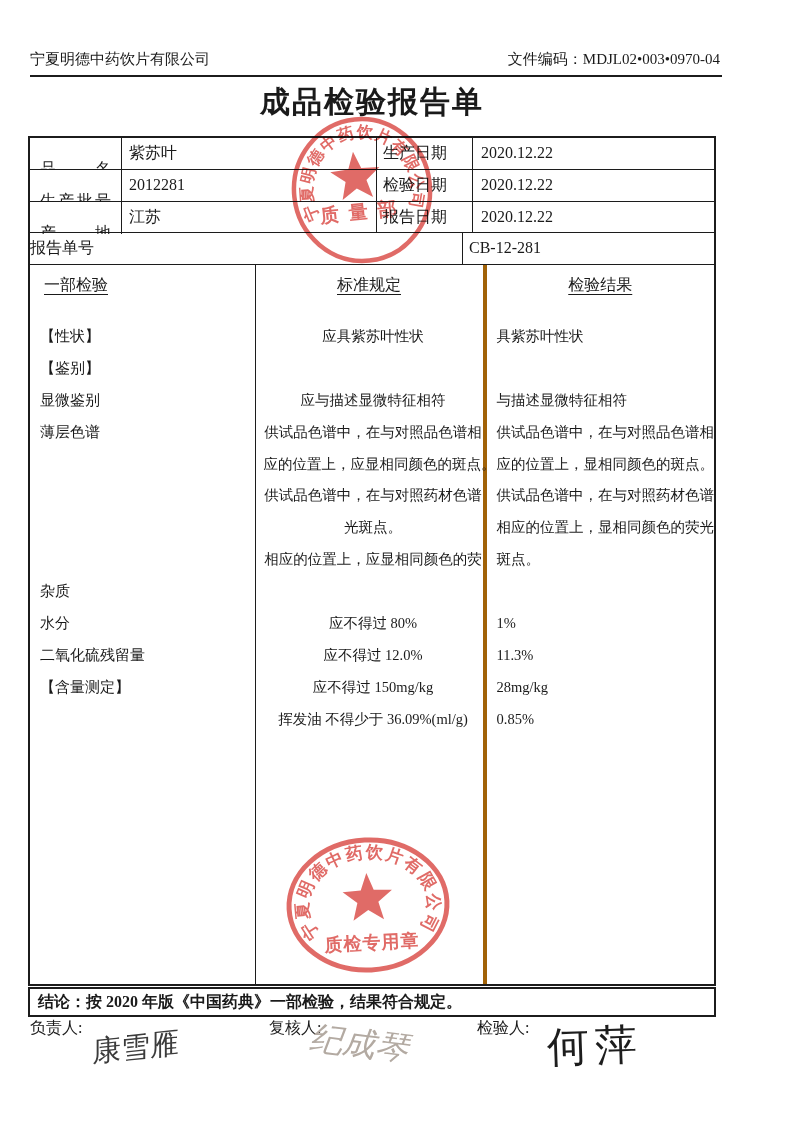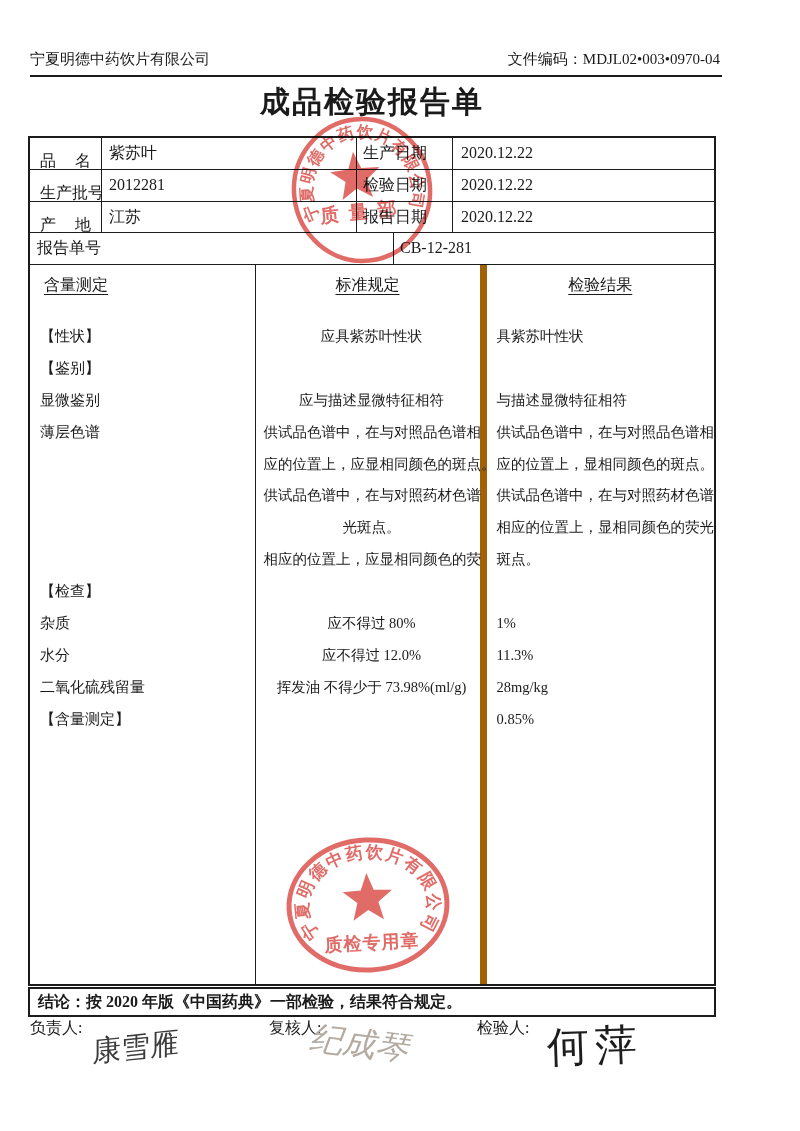--- a/index.html
+++ b/index.html
@@ -21,30 +21,30 @@
   }
   
   .doc-table {
     position:absolute; left:28px; top:136px; width:688px; height:850px;
     border:2px solid #1c1c1c; display:flex; flex-direction:column;
     background:transparent;
   }
   .info-row { display:flex; height:31.75px; border-bottom:1px solid #1c1c1c; font-size:16px; }
   .cell { line-height:30.5px; white-space:nowrap; overflow:hidden; }
   .br { border-right:1px solid #1c1c1c; }
-  .w-label1 { width:72px; padding:8px 10px; text-align:justify; text-align-last:justify; }
+  .w-label1 { width:92px; padding:16px 10px; text-align:justify; text-align-last:justify; }
   .w-value1 { width:255px; padding-left:7px; }
   .w-label2 { width:96px; padding-left:6px; }
   .w-value2 { flex:1; padding-left:8px; }
-  .w-wide   { width:364px; padding-left:7px; }
+  .w-wide   { width:433px; }
   .w-rest   { flex:1; padding-left:6px; }
   .main-section { flex:1; display:flex; }
   .col  { display:flex; flex-direction:column; }
   .col1 { width:233px; border-right:1px solid #1c1c1c; }
-  .col2 { width:231px; border-right:7px solid #a16207; }
+  .col2 { width:231px; border-right:4px solid #a16207; }
   .col3 { flex:1; }
   .col-header { margin-top:10px; height:22px; font-size:16px; }
   .col1 .col-header { padding-left:14px; }
   .col2 .col-header, .col3 .col-header { text-align:center; }
   .uline { text-decoration:underline; text-underline-offset:4px; }
   .lines { margin-top:24px; }
   .line { height:31.9px; line-height:31.9px; white-space:nowrap; font-size:14.5px; }
   .col1 .line { padding-left:10px; font-size:15px; }
   .col2 .line { padding-left:8px;text-align:center; }
   .col3 .line { padding-left:10px; }
@@ -103,52 +103,52 @@
       <div class="cell w-value2">2020.12.22</div>
     </div>
 
     <div class="info-row">
       <div class="cell br w-wide">报告单号</div>
       <div class="cell w-rest">CB-12-281</div>
     </div>
 
     <div class="main-section">
       <div class="col col1">
-        <div class="col-header"><span class="uline">含量测定</span></div>
+        <div class="col-header"><span class="uline">一部检验</span></div>
         <div class="lines">
           <div class="line">【性状】</div>
           <div class="line">【鉴别】</div>
           <div class="line">显微鉴别</div>
           <div class="line">薄层色谱</div>
           <div class="line"></div>
           <div class="line"></div>
           <div class="line"></div>
           <div class="line"></div>
-          <div class="line">【检查】</div>
           <div class="line">杂质</div>
           <div class="line">水分</div>
           <div class="line">二氧化硫残留量</div>
           <div class="line">【含量测定】</div>
         </div>
       </div>
       <div class="col col2">
         <div class="col-header"><span class="uline">标准规定</span></div>
         <div class="lines">
           <div class="line">应具紫苏叶性状</div>
           <div class="line"></div>
           <div class="line">应与描述显微特征相符</div>
           <div class="line">供试品色谱中，在与对照品色谱相</div>
           <div class="line">应的位置上，应显相同颜色的斑点。</div>
           <div class="line">供试品色谱中，在与对照药材色谱</div>
           <div class="line">光斑点。</div>
           <div class="line">相应的位置上，应显相同颜色的荧</div>
           <div class="line"></div>
           <div class="line">应不得过 80%</div>
           <div class="line">应不得过 12.0%</div>
-          <div class="line">挥发油 不得少于 73.98%(ml/g)</div>
+          <div class="line">应不得过 150mg/kg</div>
+          <div class="line">挥发油 不得少于 36.09%(ml/g)</div>
         </div>
       </div>
       <div class="col col3">
         <div class="col-header"><span class="uline">检验结果</span></div>
         <div class="lines">
           <div class="line">具紫苏叶性状</div>
           <div class="line"></div>
           <div class="line">与描述显微特征相符</div>
           <div class="line">供试品色谱中，在与对照品色谱相</div>
           <div class="line">应的位置上，显相同颜色的斑点。</div>

